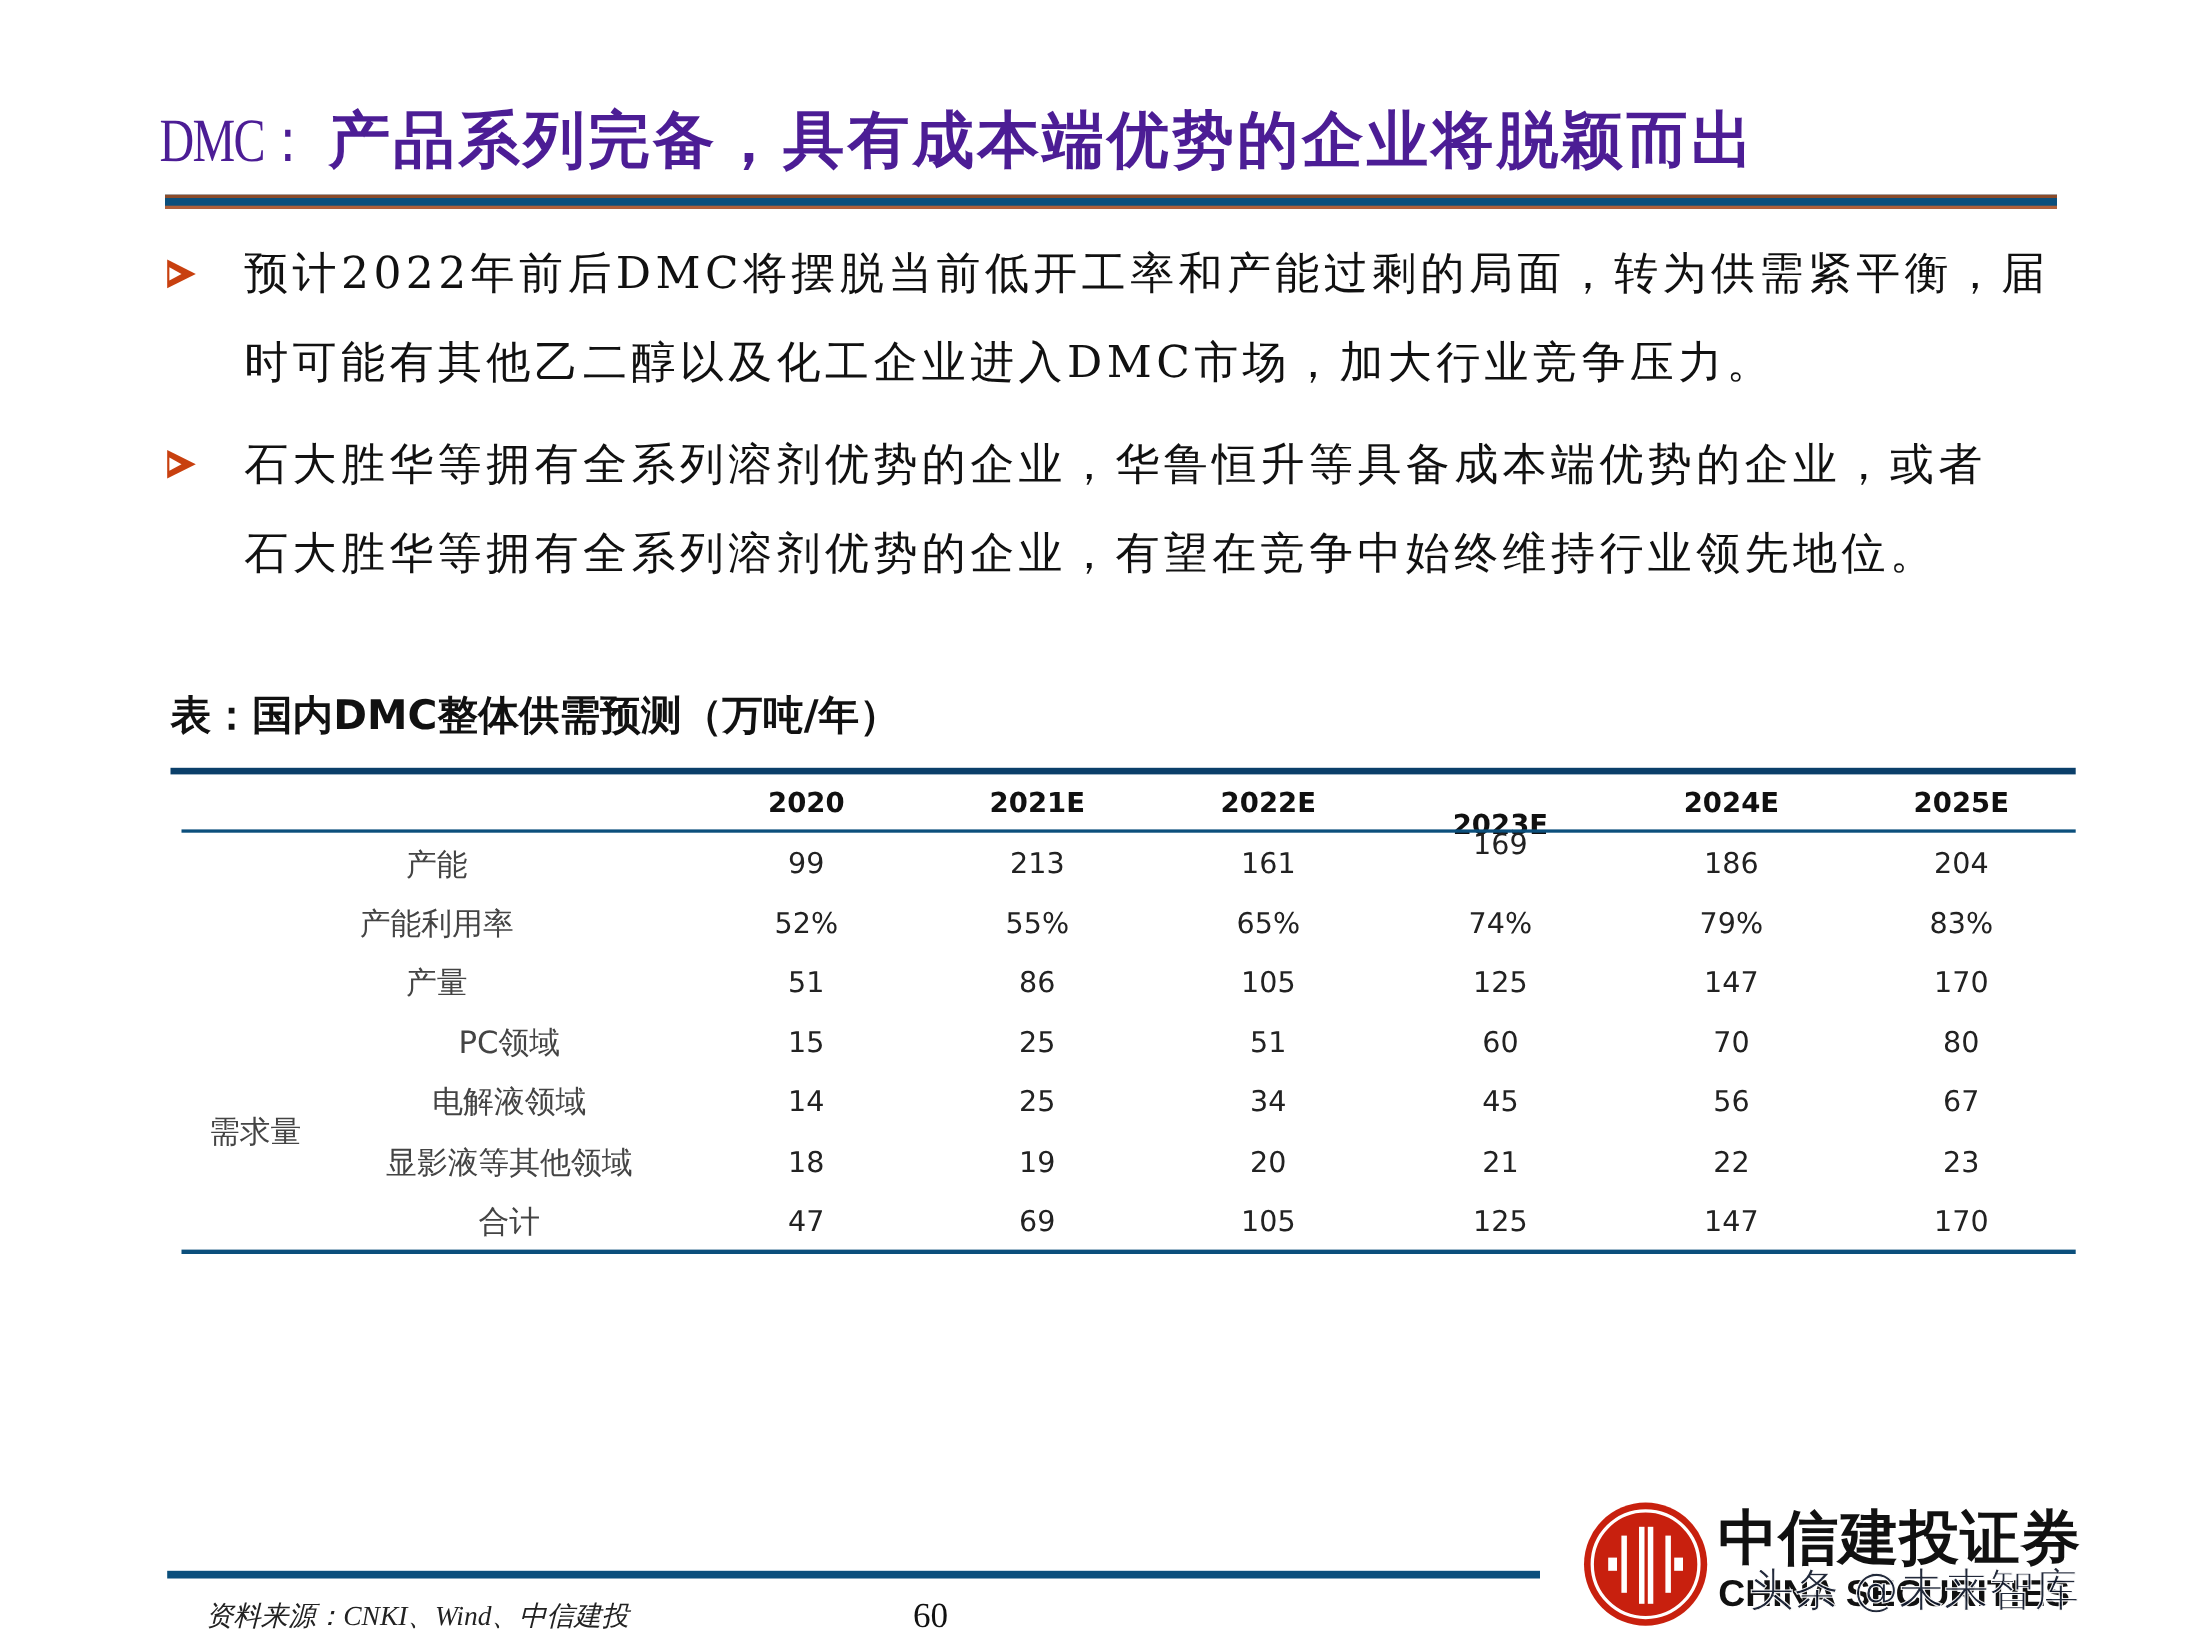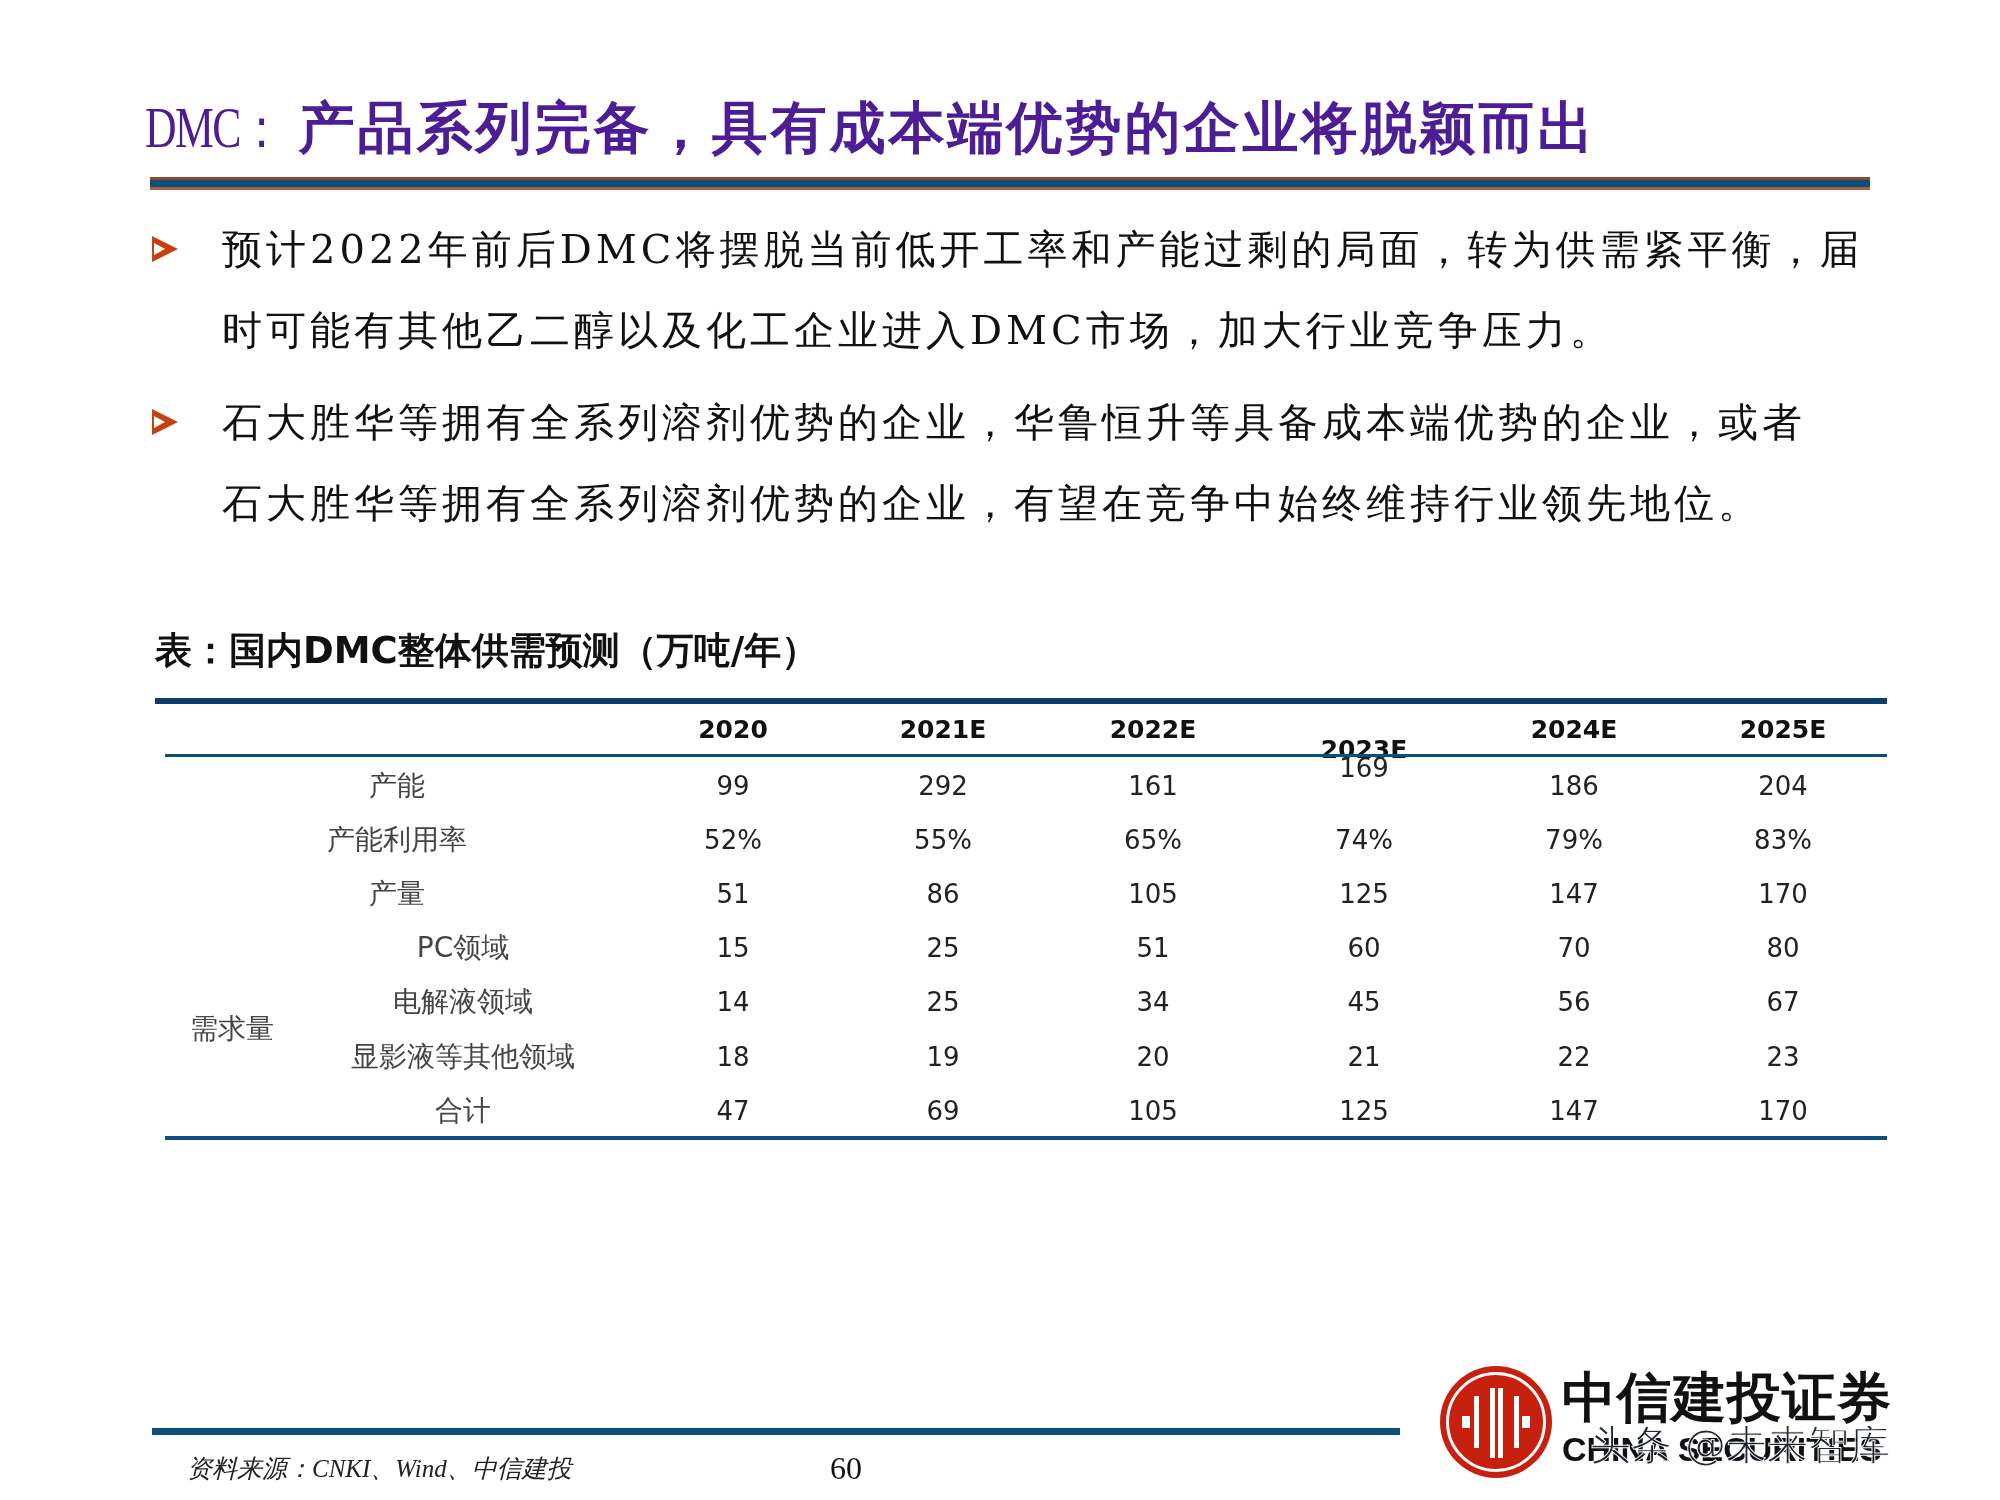--- a/index.html
+++ b/index.html
@@ -91,21 +91,21 @@
 <div class="abs rowlabel" style="left:237px; top:823px;">产能利用率</div>
 <div class="abs rowlabel" style="left:237px; top:877px;">产量</div>
 <div class="abs rowlabel" style="left:303px; top:931px;">PC领域</div>
 <div class="abs rowlabel" style="left:303px; top:985px;">电解液领域</div>
 <div class="abs rowlabel" style="left:303px; top:1040px;">显影液等其他领域</div>
 <div class="abs rowlabel" style="left:303px; top:1094px;">合计</div>
 <div class="abs rowlabel" style="left:72px; top:1012px;">需求量</div>
 
 <div>
   <div class="abs td" style="left:633px; top:769px;">99</div>
-  <div class="abs td" style="left:843px; top:769px;">292</div>
+  <div class="abs td" style="left:843px; top:769px;">213</div>
   <div class="abs td" style="left:1053px; top:769px;">161</div>
   <div class="abs td" style="left:1264px; top:751px;">169</div>
   <div class="abs td" style="left:1474px; top:769px;">186</div>
   <div class="abs td" style="left:1683px; top:769px;">204</div>
 </div>
 
 <div>
   <div class="abs td" style="left:633px; top:823px;">52%</div>
   <div class="abs td" style="left:843px; top:823px;">55%</div>
   <div class="abs td" style="left:1053px; top:823px;">65%</div>

